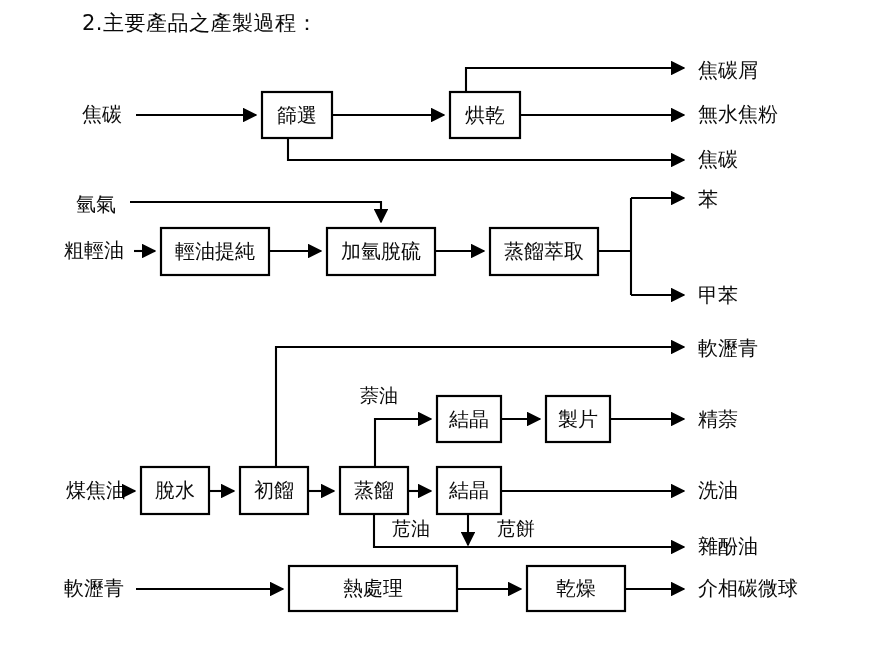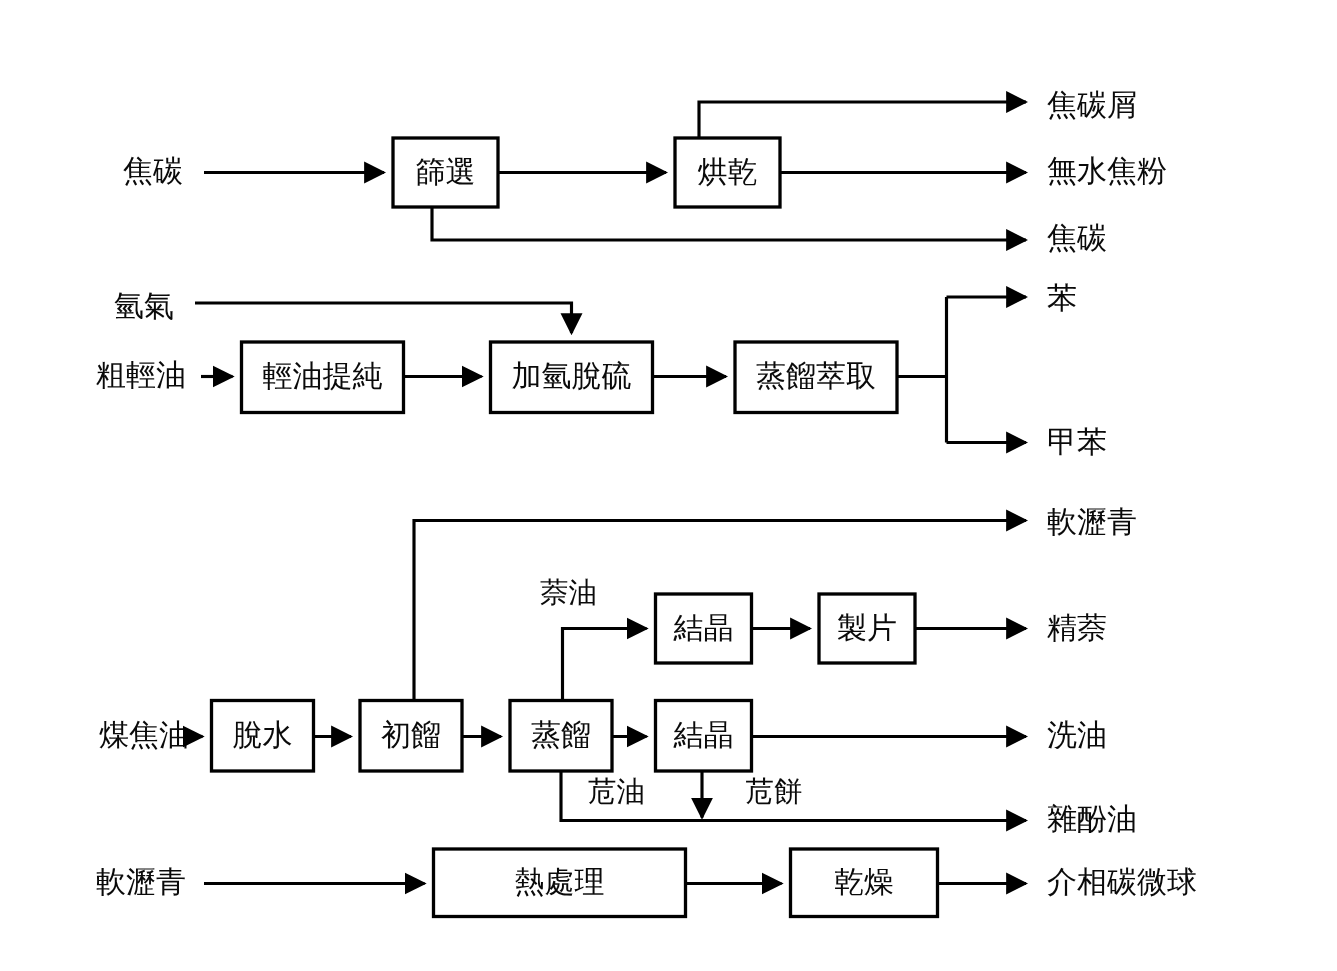--- a/index.html
+++ b/index.html
@@ -67,20 +67,21 @@
     stroke: #000000;
     stroke-width: 2.1;
     fill: none;
   }
 </style>
 </head>
 <body>
 
 <div id="page">
 
+  <div class="doc-title">2.主要產品之產製過程：</div>
 
   <svg class="flow" viewBox="0 0 891 647">
     <defs>
       <marker id="arrow" viewBox="0 0 10 10" refX="9" refY="5" markerWidth="7" markerHeight="7" orient="auto-start-reverse">
         <path d="M 0 0 L 10 5 L 0 10 z" fill="#000000"></path>
       </marker>
     </defs>
 
     <g>
       <text class="io-left" x="122" y="115">焦碳</text>

